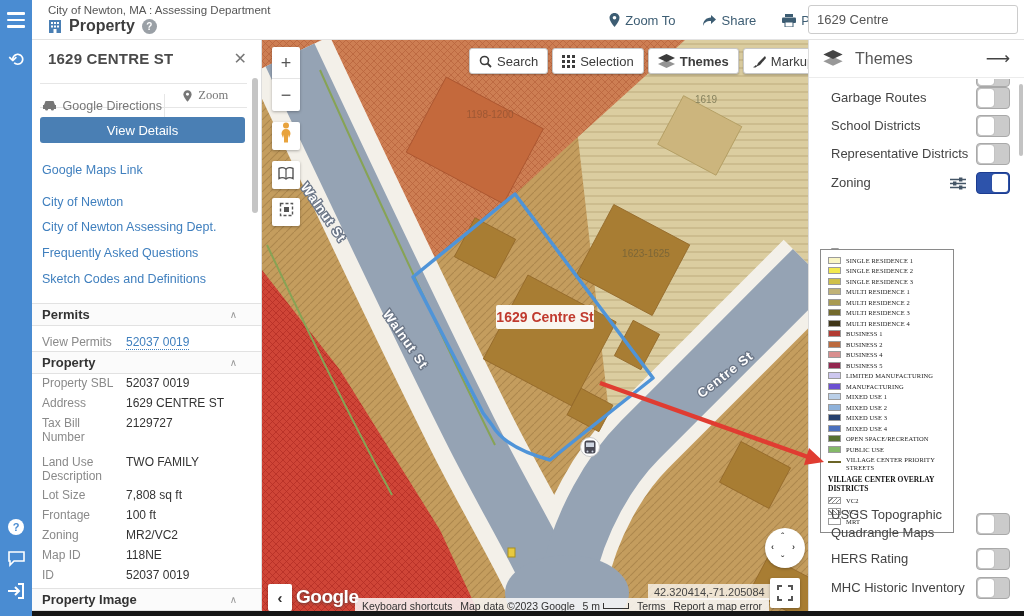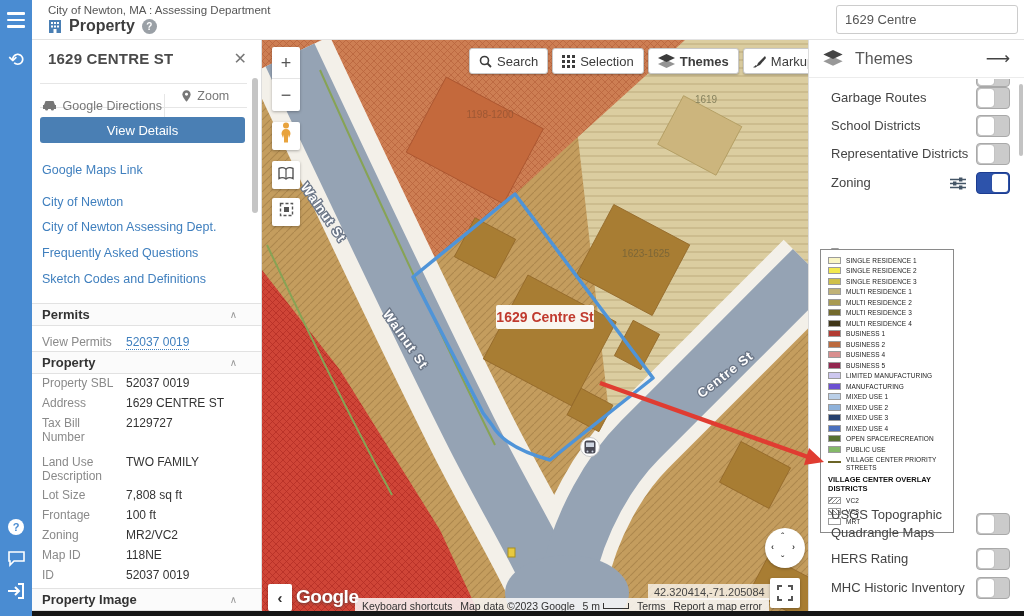--- a/index.html
+++ b/index.html
@@ -9,40 +9,40 @@
   
   #header { position:absolute; left:0; top:0; width:1024px; height:40px; background:#fff; border-bottom:1px solid #e3e3e3; z-index:30; }
   #hamburger { position:absolute; left:0; top:0; width:32px; height:40px; background:#4a8cd2; display:flex; flex-direction:column; justify-content:center; align-items:center; gap:4px; cursor:pointer; }
   #hamburger i { width:18px; height:2.5px; background:#fff; border-radius:1px; }
   #app-title { position:absolute; left:48px; top:4px; font-size:11.5px; color:#555; }
   #page-title-row { position:absolute; left:48px; top:17px; display:flex; align-items:center; gap:7px; }
   #page-title { font-size:16px; font-weight:bold; color:#3e3e3e; }
   .help-circle { width:15px; height:15px; border-radius:50%; background:#9aa0a6; color:#fff; font-size:10px; font-weight:bold; display:flex; align-items:center; justify-content:center; }
   #header-right { position:absolute; right:196px; top:0; height:40px; display:flex; align-items:center; gap:26px; color:#3d5d73; font-size:13px; }
   .hbtn { display:flex; align-items:center; gap:5px; cursor:pointer; }
-  #search-wrap { position:absolute; right:6px; top:5px; width:182px; height:29px; border:1px solid #ccc; border-radius:3px; background:#fff; display:flex; align-items:center; }
+  #search-wrap { position:absolute; right:6px; top:5px; width:210px; height:29px; border:1px solid #ccc; border-radius:3px; background:#fff; display:flex; align-items:center; }
   #search-wrap input { flex:1; border:none; outline:none; font-size:13px; color:#555; padding:0 8px; font-family:"Liberation Sans",sans-serif; background:transparent; }
 
   
   #left-strip { position:absolute; left:0; top:40px; width:32px; height:576px; background:#4a8cd2; z-index:25; }
   .strip-icon { position:absolute; left:0; width:32px; text-align:center; color:#fff; cursor:pointer; }
   #history-icon { top:8px; font-size:19px; }
   #help-icon { top:478px; }
   #chat-icon { top:510px; }
   #signin-icon { top:543px; }
 
   
   #left-panel { position:absolute; left:32px; top:40px; width:230px; height:576px; background:#fff; border-right:1px solid #ddd; z-index:20; }
   #lp-title-row { position:absolute; left:16px; top:9px; right:10px; display:flex; justify-content:space-between; align-items:center; }
   #lp-title { font-size:15px; font-weight:bold; color:#4a4a4a; letter-spacing:.2px; }
   #lp-close { color:#777; font-size:16px; cursor:pointer; padding:0 4px; }
   #dir-row { position:absolute; left:8px; right:14px; top:43px; height:25px; border-top:1px solid #e6e6e6; border-bottom:1px solid #e6e6e6; display:flex; align-items:center; font-size:12.5px; color:#777; }
   #dir-row .half { display:flex; align-items:center; gap:6px; justify-content:center; cursor:pointer; }
   #dir-row .half.l { flex:1.5; border-right:1px solid #e6e6e6; height:100%;margin-top:20px; }
-  #dir-row .half.r { flex:1; height:100%; }
+  #dir-row .half.r { flex:1; height:100%;font-family:Liberation Serif, serif; }
   #view-details { position:absolute; left:8px; right:16px; top:77px; height:26px; background:#4a7fb4; color:#fff; font-size:13px; border:none; border-radius:3px; cursor:pointer; font-family:"Liberation Sans",sans-serif; }
   .lp-link { position:absolute; left:10px; font-size:12.5px; color:#3f7fbe; cursor:pointer; }
   .lp-sec { position:absolute; left:0; right:0; height:23px; background:#fbfbfb; border-top:1px solid #e2e2e2; border-bottom:1px solid #e2e2e2; display:flex; align-items:center; justify-content:space-between; padding:0 24px 0 10px; cursor:pointer; }
   .lp-sec b { font-size:13px; color:#333; }
   .caret { color:#999; font-size:10px; }
   .fld { position:absolute; left:10px; right:8px; display:flex; font-size:12px; }
   .fld .k { width:84px; color:#8a8a8a; line-height:1.2; }
   .fld .v { flex:1; color:#333; }
   .permit-link { color:#3f7fbe; border-bottom:1px dotted #3f7fbe; cursor:pointer; }
   #lp-scroll { position:absolute; right:3px; top:38px; width:6px; height:135px; background:#c5c5c5; border-radius:3px; }
@@ -79,21 +79,21 @@
   .tlabel { font-size:13px; color:#444; line-height:1.35; }
   .toggle { width:34px; height:22px; background:#cbcbcb; border:1px solid #a9a9a9; border-radius:4px; cursor:pointer; flex-shrink:0; position:relative; }
   .toggle .knob { position:absolute; left:1px; top:1px; width:16px; height:18px; background:#fff; border-radius:3px; box-shadow:0 0 1px rgba(0,0,0,.4); }
   .toggle.on { background:#2d53ab; border-color:#1c3c90; }
   .toggle.on .knob { left:15px; }
   #partial-toggle { position:absolute; right:14px; top:39px; width:36px; height:9px; overflow:hidden; }
   #partial-toggle .toggle { position:absolute; top:-14px; right:0; }
   #transp-label { position:absolute; left:22px; top:205px; font-size:13px; color:#9a9a9a; }
   #slider { position:absolute; left:22px; top:231px; width:118px; height:5px; background:#ececec; border:1px solid #ccc; border-radius:3px; }
   #slider .sknob { position:absolute; left:73px; top:-5px; width:22px; height:13px; background:#fbfbfb; border:1px solid #bbb; border-radius:7px; cursor:pointer; }
-  #legend { position:absolute; left:11px; top:209px; width:134px; border:1px solid #8a8a8a; background:#fff; padding:5px 11px 5px 7px; }
+  #legend { position:absolute; left:11px; top:209px; width:134px; border:1px solid #8a8a8a; background:#fff; padding:5px 11px 5px 7px;font-family:Liberation Serif, serif; }
   .lg-row { display:flex; align-items:center; gap:5px; height:10.5px; }
   .sw { width:13px; height:7px; border:1px solid #9b9b9b; flex-shrink:0; }
   .lg-row span { font-size:6.5px; color:#222; letter-spacing:.1px; }
   .sw.line { border:none; height:7px; position:relative; }
   .sw.line i { position:absolute; left:0; right:0; top:3px; height:2px; background:#6b6426; }
   .lg-wrap { font-size:6.5px; color:#222; line-height:1.25; }
   .lg-head { font-size:7.5px; font-weight:bold; color:#111; line-height:1.25; margin:3px 0 2px; }
   .sw.hatch2 { background:repeating-linear-gradient(135deg,#fff 0,#fff 2px,#8a8a8a 2px,#8a8a8a 3px); }
   .sw.hatch3 { background:repeating-linear-gradient(45deg,#fff 0,#fff 2px,#8a8a8a 2px,#8a8a8a 3px); }
   .sw.plain { background:#fff; }
@@ -125,20 +125,43 @@
             <rect x="6" y="3" width="2" height="2"></rect>
             <rect x="9" y="3" width="2" height="2"></rect>
             <rect x="3" y="6.5" width="2" height="2"></rect>
             <rect x="6" y="6.5" width="2" height="2"></rect>
             <rect x="9" y="6.5" width="2" height="2"></rect>
             <rect x="5.5" y="10" width="3" height="4"></rect>
           </g>
         </svg>
       <span id="page-title">Property</span>
       <span class="help-circle">?</span>
+    </div>
+    <div id="header-right">
+      <span class="hbtn">
+        <svg width="11" height="14" viewBox="0 0 11 14">
+            <path d="M5.5 0C2.5 0 .5 2.2.5 4.8.5 8.4 5.5 14 5.5 14S10.5 8.4 10.5 4.8C10.5 2.2 8.5 0 5.5 0z" fill="#3d5d73"></path>
+            <circle cx="5.5" cy="4.8" r="1.8" fill="#fff"></circle>
+          </svg>
+        <span>Zoom To</span>
+      </span>
+      <span class="hbtn">
+        <svg width="15" height="13" viewBox="0 0 15 13">
+            <path d="M9 1l5 4.5L9 10V7C4 7 2 9 1 12 1 7 4 3.5 9 3.5z" fill="#3d5d73"></path>
+          </svg>
+        <span>Share</span>
+      </span>
+      <span class="hbtn">
+        <svg width="14" height="13" viewBox="0 0 14 13">
+            <rect x="3" y="0" width="8" height="3" fill="#3d5d73"></rect>
+            <rect x="0" y="3.5" width="14" height="5.5" rx="1" fill="#3d5d73"></rect>
+            <rect x="3" y="8" width="8" height="5" fill="#fff" stroke="#3d5d73"></rect>
+          </svg>
+        <span>Print</span>
+      </span>
     </div>
     <div id="search-wrap">
       <input type="text" value="1629 Centre" style="">
 
     </div>
   </div>
 
   <div id="left-strip">
     <div class="strip-icon" id="history-icon">⟲</div>
     <div class="strip-icon" id="help-icon">

